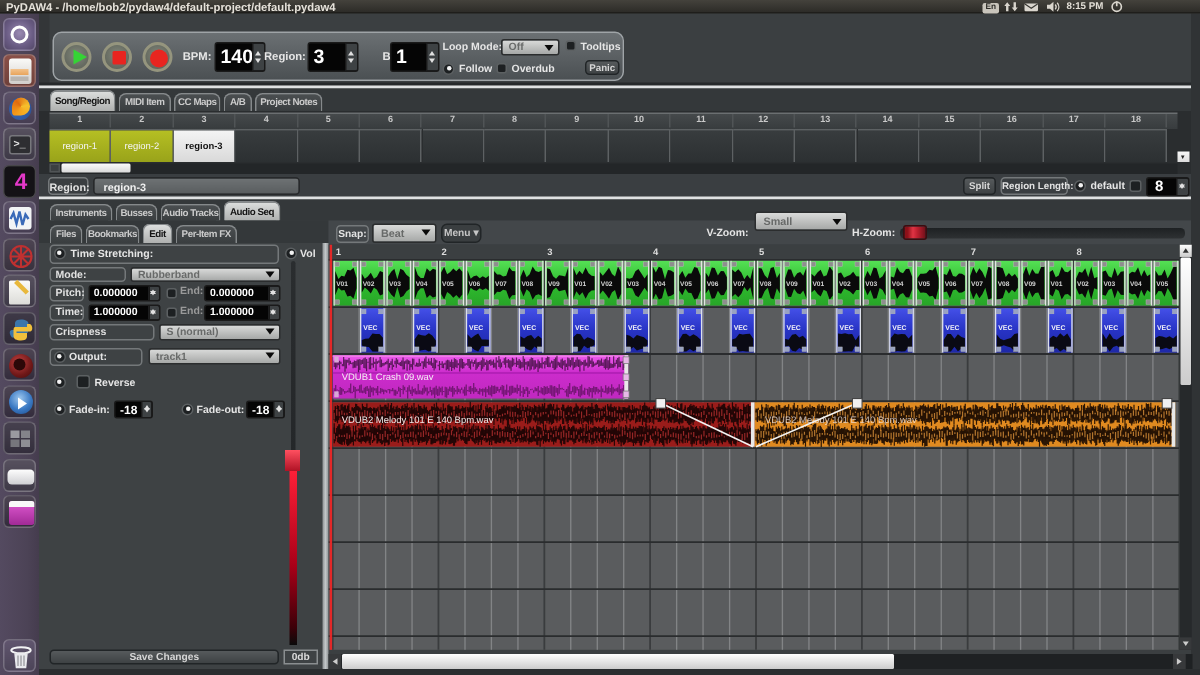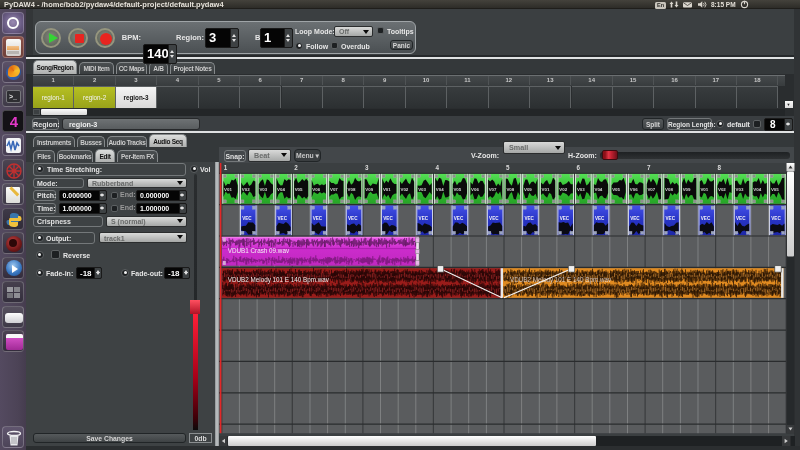--- a/index.html
+++ b/index.html
@@ -127,21 +127,21 @@
 <div class="abs" style="left:40.5px;top:27.5px;width:20px;height:20px;background:radial-gradient(circle at 50% 42%,#83887c,#676c62 62%,#5a5e54);border:2px solid #95957e;border-radius:50%;z-index:6;">
     <div class="abs" style="left:6px;top:3.6px;width:0;height:0;border-left:9px solid #35d435;border-top:5.5px solid transparent;border-bottom:5.5px solid transparent;"></div>
   </div>
 <div class="abs" style="left:68px;top:27.5px;width:20px;height:20px;background:radial-gradient(circle at 50% 42%,#83887c,#676c62 62%,#5a5e54);border:2px solid #95957e;border-radius:50%;z-index:6;">
     <div class="abs" style="left:4.5px;top:4.5px;width:9px;height:9px;background:#e82520;border-radius:1px;"></div>
   </div>
 <div class="abs" style="left:95px;top:27.5px;width:20px;height:20px;background:radial-gradient(circle at 50% 42%,#83887c,#676c62 62%,#5a5e54);border:2px solid #95957e;border-radius:50%;z-index:6;">
     <div class="abs" style="left:3px;top:3px;width:12px;height:12px;background:#e82520;border-radius:50%;"></div>
   </div>
 <div class="abs lbl" style="left:119px;top:32px;width:22px;height:11px;font-size:7.5px;line-height:11px;text-align:right;z-index:6;">BPM:</div>
-<div class="spin" style="left:143px;top:44px;width:34px;height:20px;font-size:13px;line-height:18px;padding-left:3px;z-index:6;position:absolute;">140<div class="spinarr"></div></div>
+<div class="spin" style="left:143px;top:28px;width:34px;height:20px;font-size:13px;line-height:18px;padding-left:3px;z-index:6;position:absolute;">140<div class="spinarr"></div></div>
 <div class="abs lbl" style="left:176px;top:32px;width:27px;height:11px;font-size:7.5px;line-height:11px;text-align:right;z-index:6;">Region:</div>
 <div class="spin" style="left:205px;top:28px;width:34px;height:20px;font-size:13px;line-height:18px;padding-left:3px;z-index:6;position:absolute;">3<div class="spinarr"></div></div>
 <div class="abs lbl" style="left:254px;top:32px;width:17px;height:11px;font-size:7.5px;line-height:11px;text-align:center;z-index:6;">Bar:</div>
 <div class="spin" style="left:260px;top:28px;width:33px;height:20px;font-size:13px;line-height:18px;padding-left:3px;z-index:6;position:absolute;">1<div class="spinarr"></div></div>
 <div class="abs lbl" style="left:295px;top:27px;width:34px;height:9px;font-size:7px;line-height:9px;z-index:6;">Loop Mode:</div>
 <div class="drop" style="left:334px;top:26px;width:39px;height:11px;font-size:7px;line-height:10px;padding-left:4px;z-index:6;position:absolute;">Off<div class="droparr"></div></div>
 <div class="chk" style="left:377px;top:27px;width:7px;height:7px;z-index:6;position:absolute;"></div>
 <div class="abs lbl" style="left:387px;top:27px;width:28px;height:9px;font-size:7px;line-height:9px;z-index:6;">Tooltips</div>
 <div class="radio" style="left:295px;top:41.5px;width:8px;height:8px;z-index:6;position:absolute;"></div>
 <div class="abs lbl" style="left:306px;top:41.5px;width:24px;height:9px;font-size:7px;line-height:9px;z-index:6;">Follow</div>

